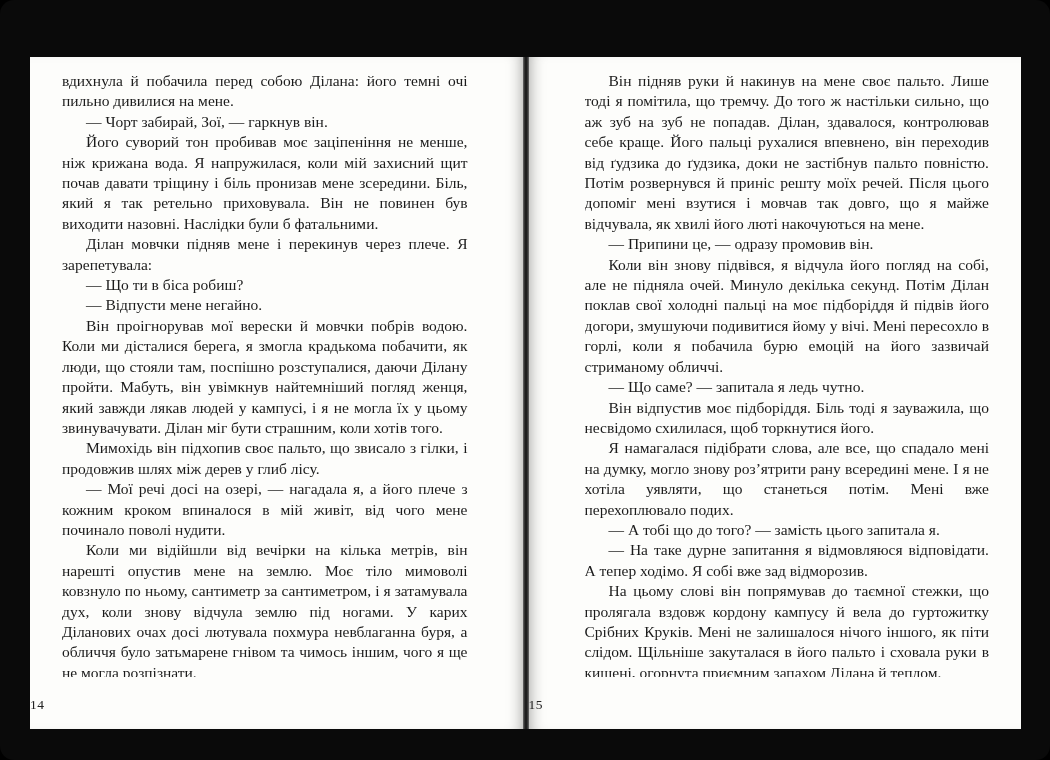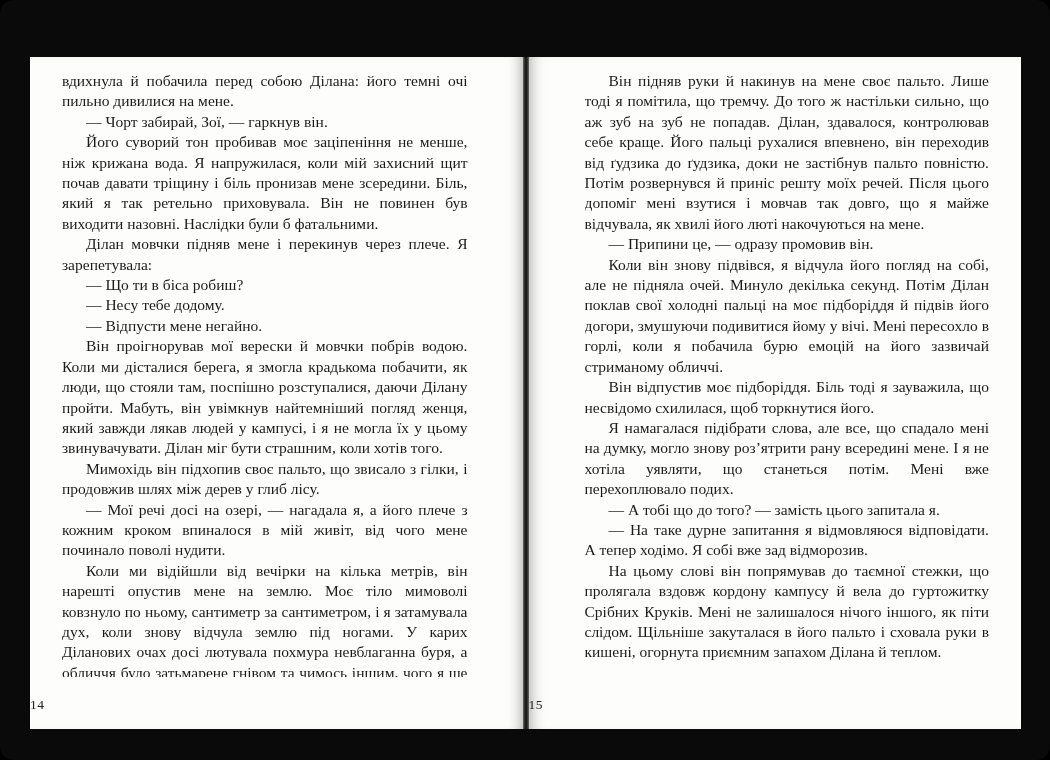--- a/index.html
+++ b/index.html
@@ -59,37 +59,37 @@
 
 <div class="screen">
 
   <div class="page page-left">
     <div class="page-text">
         <p class="para no-indent">вдихнула й побачила перед собою Ділана: його темні очі пильно дивилися на мене.</p>
         <p class="para">— Чорт забирай, Зої, — гаркнув він.</p>
         <p class="para">Його суворий тон пробивав моє заціпеніння не менше, ніж крижана вода. Я напружилася, коли мій захисний щит почав давати тріщину і біль пронизав мене зсередини. Біль, який я так ретельно приховувала. Він не повинен був виходити назовні. Наслідки були б фатальними.</p>
         <p class="para">Ділан мовчки підняв мене і перекинув через плече. Я зарепетувала:</p>
         <p class="para">— Що ти в біса робиш?</p>
-        <p class="para">— Несу тебе додому.</p>
         <p class="para">— Відпусти мене негайно.</p>
         <p class="para">Він проігнорував мої верески й мовчки побрів водою. Коли ми дісталися берега, я змогла крадькома побачити, як люди, що стояли там, поспішно розступалися, даючи Ділану пройти. Мабуть, він увімкнув найтемніший погляд женця, який завжди лякав людей у кампусі, і я не могла їх у цьому звинувачувати. Ділан міг бути страшним, коли хотів того.</p>
         <p class="para">Мимохідь він підхопив своє пальто, що звисало з гілки, і продовжив шлях між дерев у глиб лісу.</p>
         <p class="para">— Мої речі досі на озері, — нагадала я, а його плече з кожним кроком впиналося в мій живіт, від чого мене починало поволі нудити.</p>
         <p class="para">Коли ми відійшли від вечірки на кілька метрів, він нарешті опустив мене на землю. Моє тіло мимоволі ковзнуло по ньому, сантиметр за сантиметром, і я затамувала дух, коли знову відчула землю під ногами. У карих Діланових очах досі лютувала похмура невблаганна буря, а обличчя було затьмарене гнівом та чимось іншим, чого я ще не могла розпізнати.</p>
       </div>
     <div class="page-number">14</div>
   </div>
 
   <div class="spine"></div>
 
   <div class="page page-right">
     <div class="page-text">
         <p class="para">Він підняв руки й накинув на мене своє пальто. Лише тоді я помітила, що тремчу. До того ж настільки сильно, що аж зуб на зуб не попадав. Ділан, здавалося, контролював себе краще. Його пальці рухалися впевнено, він переходив від ґудзика до ґудзика, доки не застібнув пальто повністю. Потім розвернувся й приніс решту моїх речей. Після цього допоміг мені взутися і мовчав так довго, що я майже відчувала, як хвилі його люті накочуються на мене.</p>
         <p class="para">— Припини це, — одразу промовив він.</p>
         <p class="para">Коли він знову підвівся, я відчула його погляд на собі, але не підняла очей. Минуло декілька секунд. Потім Ділан поклав свої холодні пальці на моє підборіддя й підвів його догори, змушуючи подивитися йому у вічі. Мені пересохло в горлі, коли я побачила бурю емоцій на його зазвичай стриманому обличчі.</p>
+        <p class="para">— Що саме? — запитала я ледь чутно.</p>
         <p class="para">Він відпустив моє підборіддя. Біль тоді я зауважила, що несвідомо схилилася, щоб торкнутися його.</p>
         <p class="para">Я намагалася підібрати слова, але все, що спадало мені на думку, могло знову роз’ятрити рану всередині мене. І я не хотіла уявляти, що станеться потім. Мені вже перехоплювало подих.</p>
         <p class="para">— А тобі що до того? — замість цього запитала я.</p>
         <p class="para">— На таке дурне запитання я відмовляюся відповідати. А тепер ходімо. Я собі вже зад відморозив.</p>
         <p class="para">На цьому слові він попрямував до таємної стежки, що пролягала вздовж кордону кампусу й вела до гуртожитку Срібних Круків. Мені не залишалося нічого іншого, як піти слідом. Щільніше закуталася в його пальто і сховала руки в кишені, огорнута приємним запахом Ділана й теплом.</p>
       </div>
     <div class="page-number">15</div>
   </div>
 
 </div>

